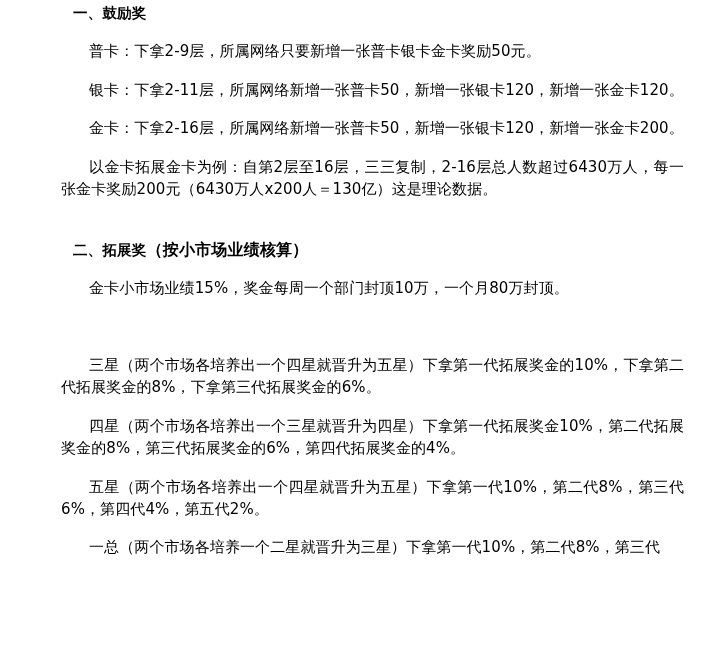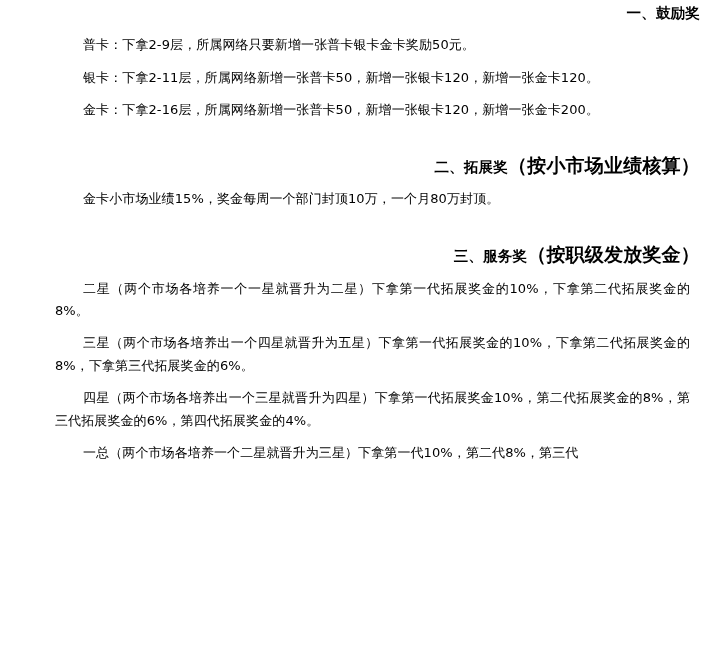--- a/index.html
+++ b/index.html
@@ -28,31 +28,30 @@
   }
   
   .heading {
     font-size: 14.5px;
     font-weight: bold;
     line-height: 22.4px;
     margin: 0;
     text-indent: 28px;
     letter-spacing: 0.2px;
     white-space: nowrap;
-    text-align: right;
   }
   .heading .note {
     font-weight: bold;
-    font-size: 19px;
+    font-size: 16px;
   }
   
   .para {
-    font-size: 13px;
+    font-size: 15px;
     line-height: 22.4px;
-    margin: 10px;
+    margin: 16px;
     text-indent: 28px;
     letter-spacing: 0.1px;
     text-align: justify;
     text-justify: inter-ideograph;
   }
   
   .spacer {
     height: 22.4px;
     line-height: 22.4px;
     font-size: 14.2px;
@@ -63,32 +62,30 @@
 
 <div class="page">
   <div class="doc-body">
 
     <p class="heading">
       <span>一、鼓励奖</span>
     </p>
     <p class="para">普卡：下拿2-9层，所属网络只要新增一张普卡银卡金卡奖励50元。</p>
     <p class="para">银卡：下拿2-11层，所属网络新增一张普卡50，新增一张银卡120，新增一张金卡120。</p>
     <p class="para">金卡：下拿2-16层，所属网络新增一张普卡50，新增一张银卡120，新增一张金卡200。</p>
+    <p class="para">以金卡拓展金卡为例：自第2层至16层，三三复制，2-16层总人数超过6430万人，每一张金卡奖励200元（6430万人x200人＝130亿）这是理论数据。</p>
 
     <div class="spacer"></div>
 
     <p class="heading">
       <span>二、拓展奖</span><span class="note">（按小市场业绩核算）</span>
     </p>
     <p class="para">金卡小市场业绩15%，奖金每周一个部门封顶10万，一个月80万封顶。</p>
 
     <div class="spacer"></div>
 
-    <p class="heading">
-      <span>三、服务奖</span><span class="note">（按职级发放奖金）</span>
-    </p>
-    <p class="para">二星（两个市场各培养一个一星就晋升为二星）下拿第一代拓展奖金的10%，下拿第二代拓展奖金的8%。</p>
     <p class="para">三星（两个市场各培养出一个四星就晋升为五星）下拿第一代拓展奖金的10%，下拿第二代拓展奖金的8%，下拿第三代拓展奖金的6%。</p>
     <p class="para">四星（两个市场各培养出一个三星就晋升为四星）下拿第一代拓展奖金10%，第二代拓展奖金的8%，第三代拓展奖金的6%，第四代拓展奖金的4%。</p>
+    <p class="para">五星（两个市场各培养出一个四星就晋升为五星）下拿第一代10%，第二代8%，第三代6%，第四代4%，第五代2%。</p>
     <p class="para">一总（两个市场各培养一个二星就晋升为三星）下拿第一代10%，第二代8%，第三代</p>
 
   </div>
 </div>
 
 </body></html>

